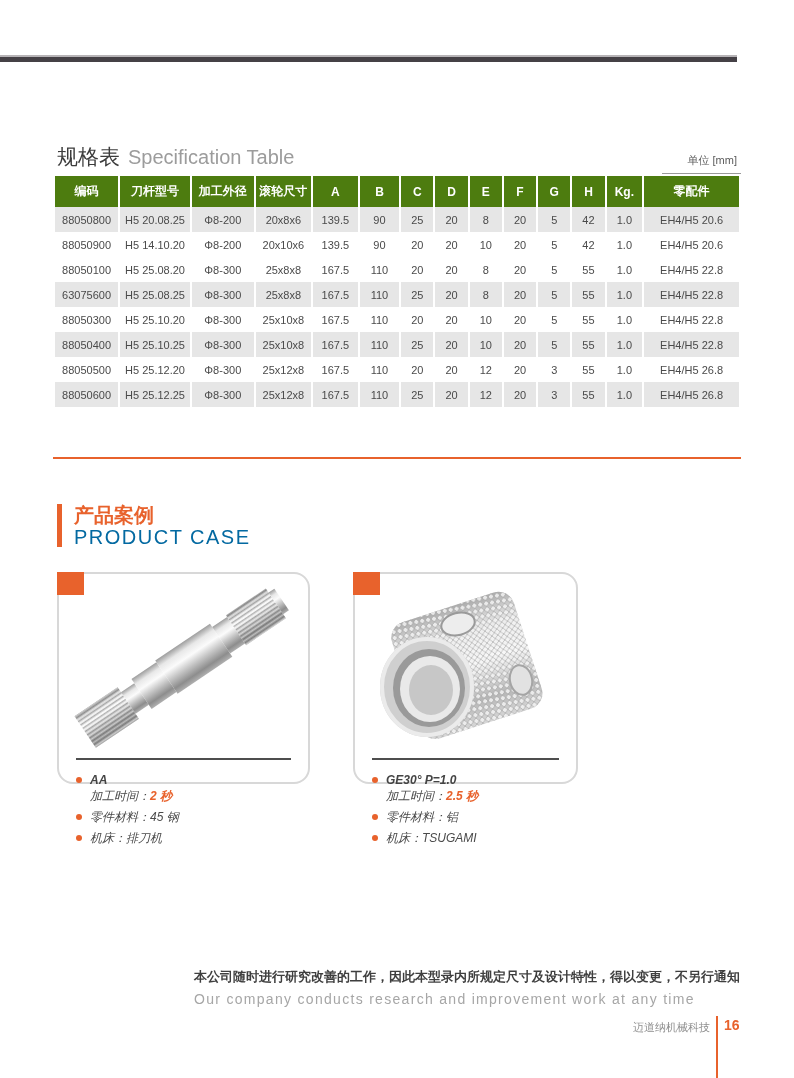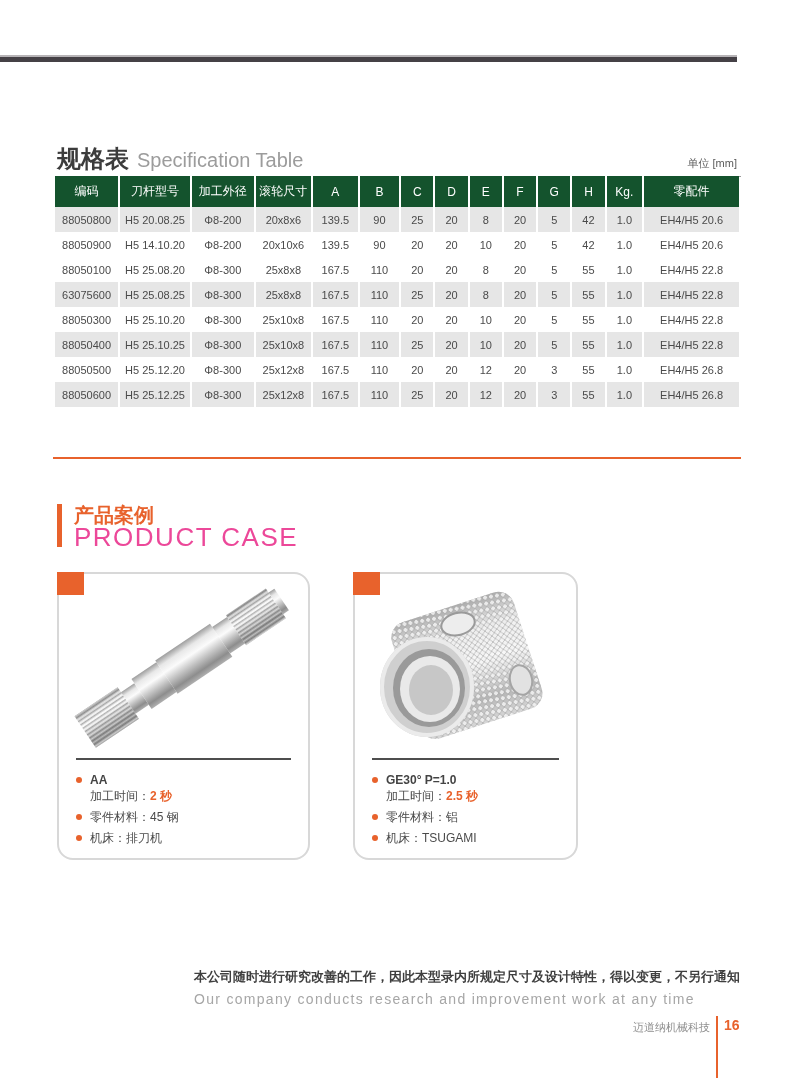--- a/index.html
+++ b/index.html
@@ -6,52 +6,52 @@
   body{
     width:794px;height:1078px;position:relative;background:#ffffff;
     font-family:"Liberation Sans","DejaVu Sans",sans-serif;overflow:hidden;
   }
   
   .dark-bar{position:absolute;top:55px;left:0;width:737px;height:5px;
     background:#454146;border-top:2px solid #b7b4b7;}
 
   
   .title-row{position:absolute;top:143px;left:57px;width:684px;display:flex;align-items:baseline;}
-  .title-zh{font-size:24px;font-weight:bold;color:#3c3c3c;}
+  .title-zh{font-size:21px;font-weight:normal;color:#3c3c3c;}
   .title-en{font-size:20px;color:#9c9c9c;margin-left:8px;}
   .unit{margin-left:auto;font-size:11px;color:#5a5a5a;
     border-bottom:1px solid #9a9a9a;padding:0 4px 5px 26px;}
 
   
   table.spec{position:absolute;top:176px;left:53px;width:688px;
     border-collapse:separate;border-spacing:2px 0;table-layout:fixed;}
-  table.spec th{background:#14532d;color:#ffffff;height:31px;
-    font-size:12px;font-weight:normal;padding:0;}
+  table.spec th{background:#4d7c0f;color:#ffffff;height:31px;
+    font-size:12px;font-weight:bold;padding:0;}
   table.spec td{height:25px;text-align:center;color:#4a4a4a;font-size:11px;padding:0;}
   table.spec tr.alt td{background:#e6e6e6;}
   table.spec th:nth-child(1){width:9.6%}
   table.spec th:nth-child(2){width:10.6%}
   table.spec th:nth-child(3){width:9.4%}
   table.spec th:nth-child(4){width:8.4%}
   table.spec th:nth-child(5){width:6.8%}
   table.spec th:nth-child(6){width:6.0%}
   table.spec th:nth-child(7),table.spec th:nth-child(8),table.spec th:nth-child(9),
   table.spec th:nth-child(10),table.spec th:nth-child(11),table.spec th:nth-child(12){width:4.9%}
   table.spec th:nth-child(13){width:5.4%}
   .table-bottom-line{position:absolute;top:457px;left:53px;width:688px;height:2px;background:#e8622c;}
 
   
   .case-header{position:absolute;top:504px;left:57px;display:flex;}
   .case-bar{width:5px;height:43px;background:#e8622c;margin-right:12px;}
   .case-zh{font-size:20px;font-weight:bold;color:#e8622c;line-height:23px;}
-  .case-en{font-size:26px;color:#ec4899;letter-spacing:1.5px;line-height:21px;}
-
-  
-  .card{position:absolute;top:572px;height:288px;background:#fff;
-    border:2px solid #d8d8d8;border-radius:16px;box-sizing:border-box;}
+  .case-en{font-size:20px;color:#0369a1;letter-spacing:1.5px;line-height:21px;}
+
+  
+  .card{position:absolute;top:572px;height:212px;background:#fff;
+    border:2px solid #d8d8d8;border-radius:16px;box-sizing:border-box;font-style:italic;}
   .card.c1{left:57px;width:253px;}
   .card.c2{left:353px;width:225px;}
   .corner-square{position:absolute;top:-2px;left:-2px;width:27px;height:23px;background:#e8622c;}
   .photo{height:184px;display:flex;align-items:center;justify-content:center;overflow:hidden;}
   .divider{border-top:2px solid #4e4e4e;margin:0 17px;}
   .bullets{padding:12px 14px 0 14px;}
   .bullet-item{display:flex;font-size:12px;color:#4a4a4a;line-height:16px;margin-bottom:5px;}
   .dot{width:6px;height:6px;border-radius:50%;background:#e8622c;margin:5px 8px 0 3px;flex:none;}
   .bold{font-weight:bold;color:#444;}
   .accent-text{color:#e8622c;font-weight:bold;}

